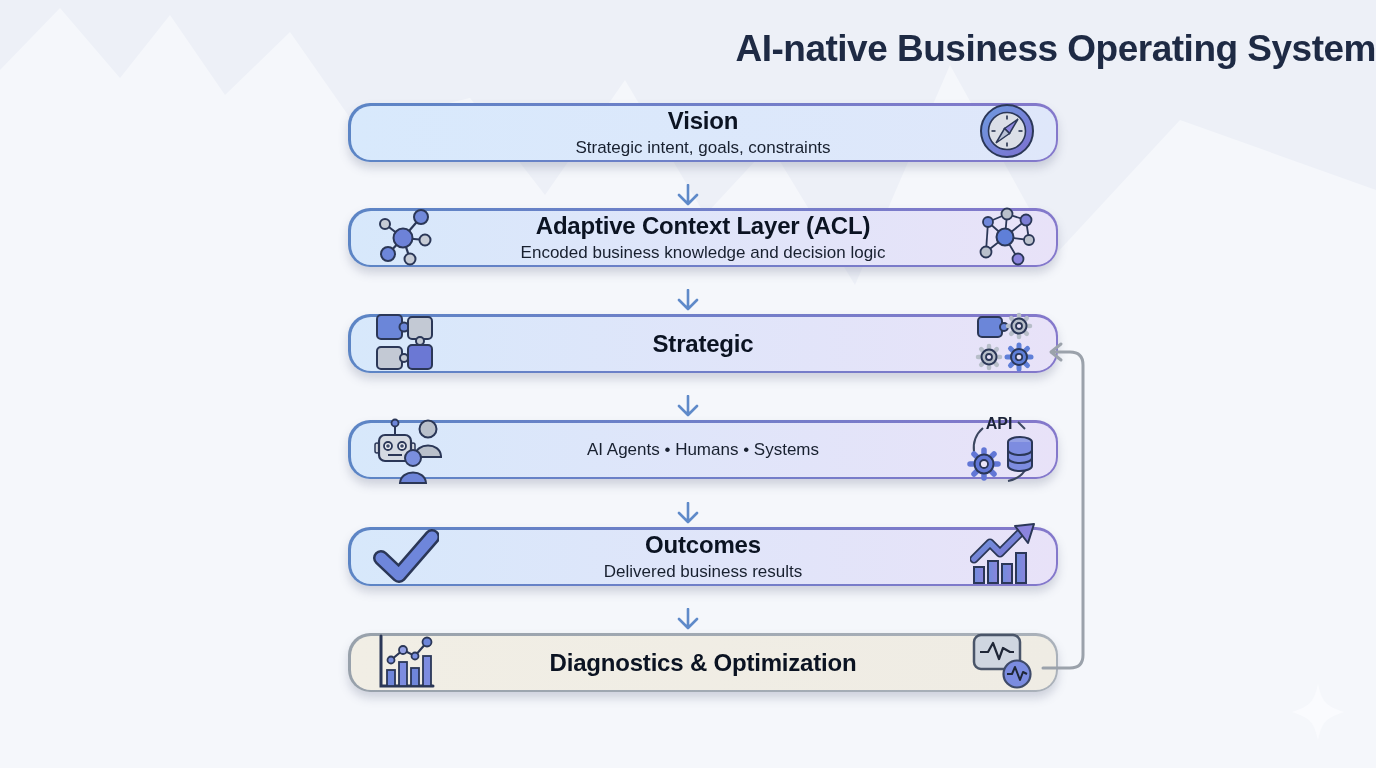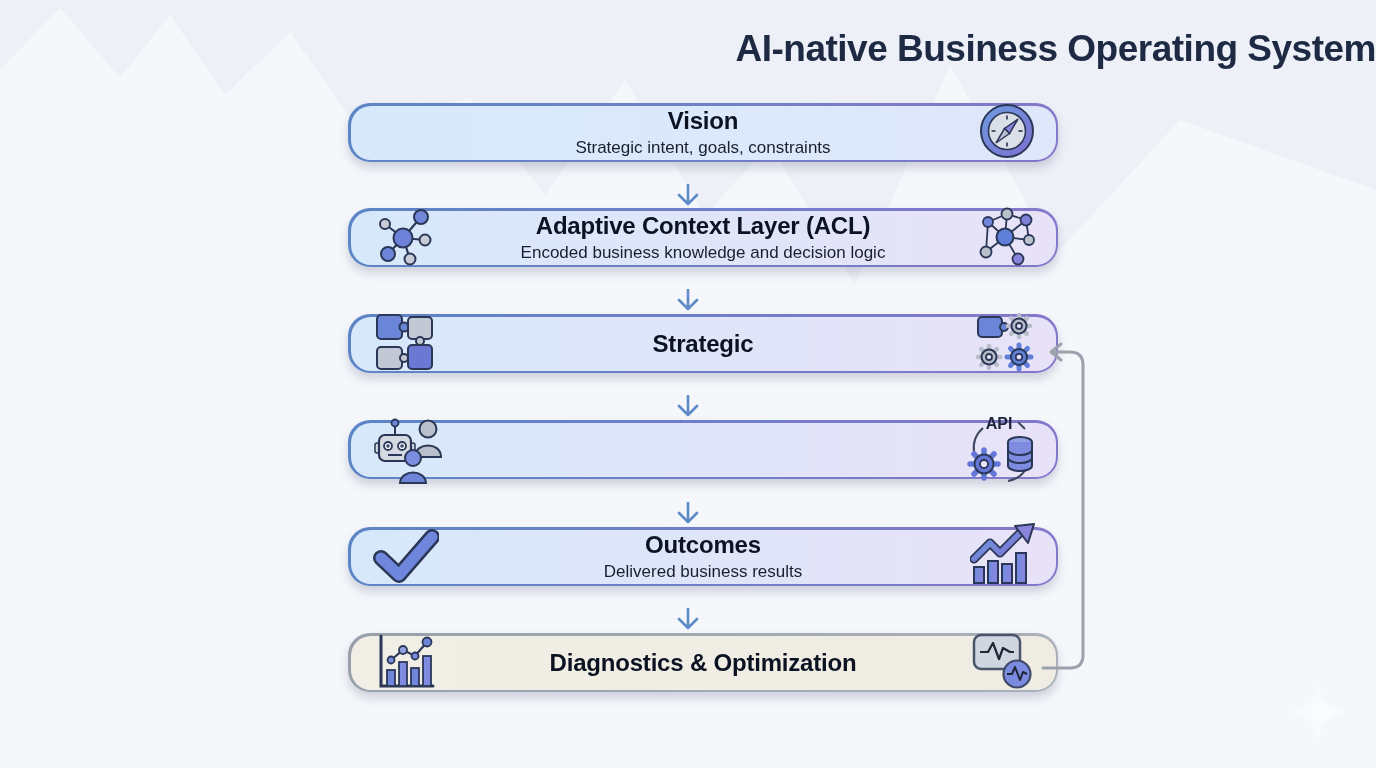--- a/index.html
+++ b/index.html
@@ -185,20 +185,21 @@
             <circle r="8" fill="#5f7fd8" stroke="#2b3757" stroke-width="2"></circle>
             <circle r="3.2" fill="#e8e2f8" stroke="#2b3757" stroke-width="1.8"></circle>
           </g>
         </svg>
       </div>
     </div>
   </div>
 
   <div class="box b4">
     <div class="box-inner">
+      <div class="box-sub">AI Agents • Humans • Systems</div>
       <div class="icon left">
         <svg width="74" height="74" viewBox="0 0 74 74" aria-hidden="true">
           <circle cx="55" cy="18" r="8.5" fill="#b9c0cb" stroke="#2b3757" stroke-width="2"></circle>
           <path d="M42,45 C43,31 67,31 68,45 L68,46 L42,46 Z" fill="#b9c0cb" stroke="#2b3757" stroke-width="2"></path>
           <line x1="22" y1="16" x2="22" y2="24" stroke="#2b3757" stroke-width="2"></line>
           <circle cx="22" cy="12" r="3.5" fill="#6d86da" stroke="#2b3757" stroke-width="1.8"></circle>
           <rect x="2" y="32" width="4" height="10" rx="2" fill="#d5dae2" stroke="#2b3757" stroke-width="1.5"></rect>
           <rect x="38" y="32" width="4" height="10" rx="2" fill="#d5dae2" stroke="#2b3757" stroke-width="1.5"></rect>
           <rect x="6" y="24" width="32" height="26" rx="6" fill="#d5dae2" stroke="#2b3757" stroke-width="2.2"></rect>
           <circle cx="15" cy="35" r="4" fill="#eef0f5" stroke="#2b3757" stroke-width="1.8"></circle>

